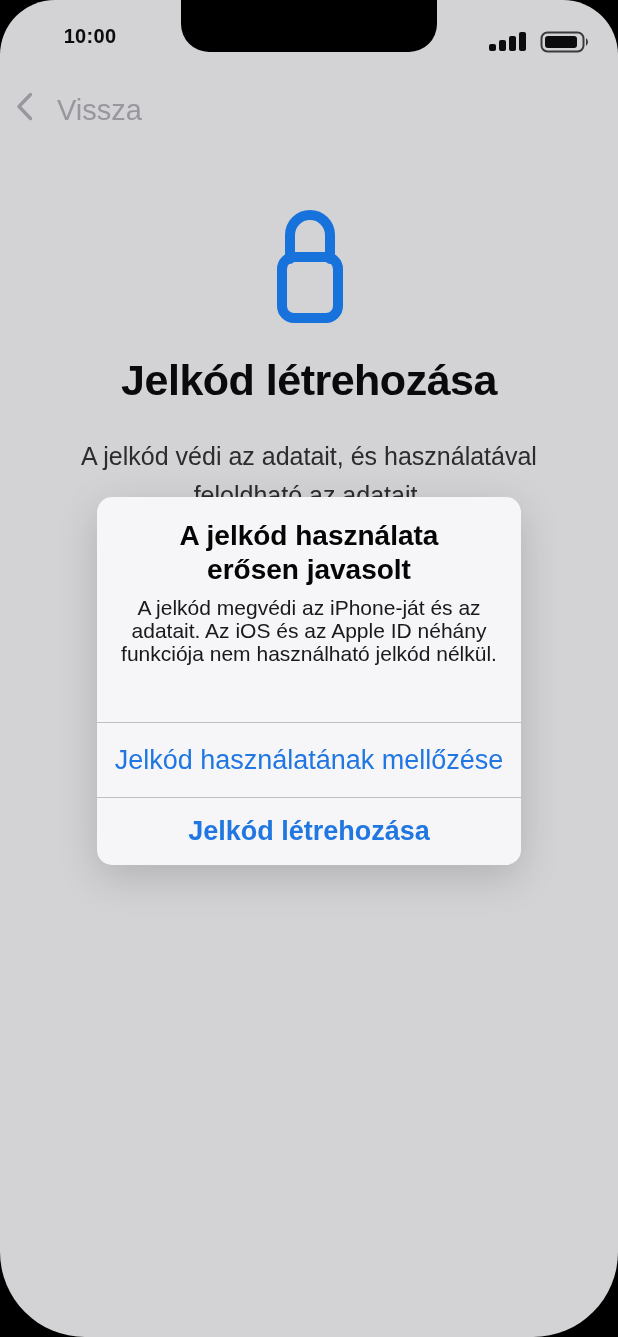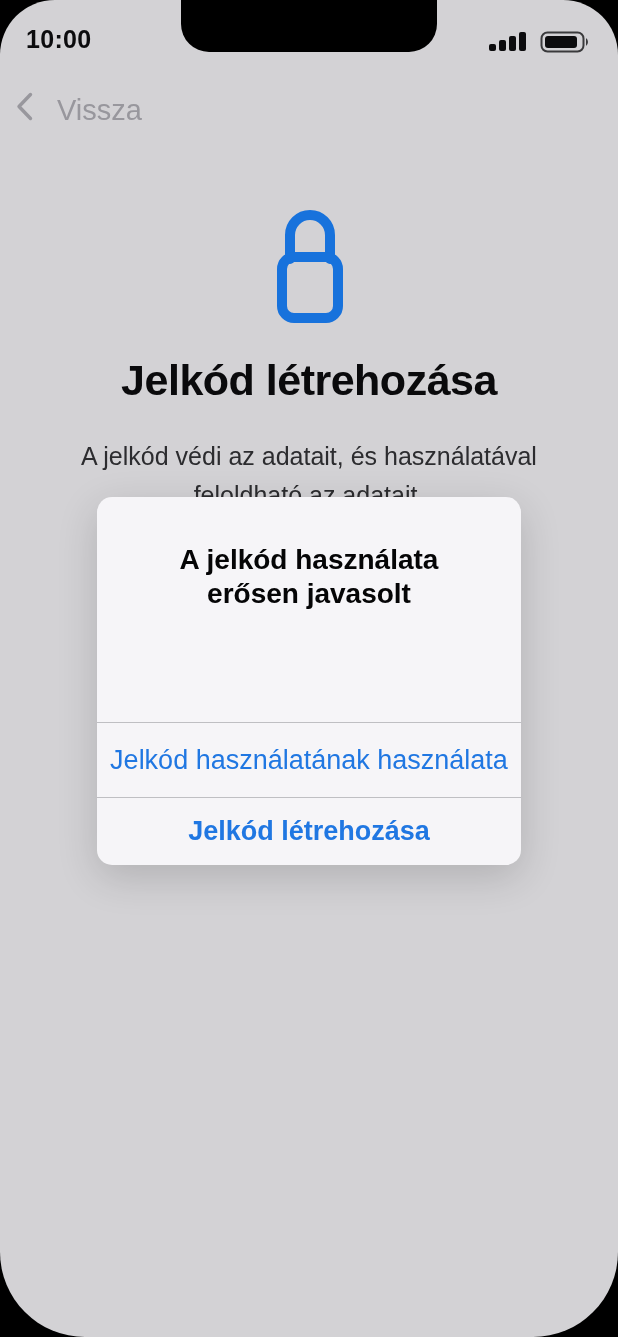--- a/index.html
+++ b/index.html
@@ -12,22 +12,22 @@
   .screen {
     position:absolute; inset:0; background:#D3D2D5;
     border-radius:55px 55px 85px 85px; overflow:hidden;
   }
   .notch {
     position:absolute; top:0; left:50%; transform:translateX(-50%);
     width:256px; height:52px; background:#000;
     border-radius:0 0 28px 28px;
   }
   .time {
-    position:absolute; left:26px; top:25px; width:96px; 
-    font-size:25px; font-weight:700; color:#0C0C0E; letter-spacing:0.3px;
+    position:absolute; left:42px; top:25px; width:96px; text-align:center;
+    font-size:20px; font-weight:700; color:#0C0C0E; letter-spacing:0.3px;
   }
   .status-right {
     position:absolute; right:26px; top:30px;
     display:flex; align-items:center; gap:7px;
   }
   .back {
     position:absolute; left:16px; top:92px;
     display:flex; align-items:center; gap:24px;
     color:#98979D; font-size:29px; cursor:default;
   }
@@ -40,21 +40,21 @@
     position:absolute; left:0; right:0; top:437px; text-align:center;
     font-size:25px; line-height:39px; color:#2C2C2F;
   }
   .page-subtitle div { white-space:nowrap; }
   .alert {
     position:absolute; left:97px; top:497px; width:424px; height:368px;
     background:#F6F5F8; border-radius:15px; overflow:hidden;
     display:flex; flex-direction:column;
     box-shadow:0 12px 40px rgba(0,0,0,0.16);
   }
-  .alert-content { height:225px; padding:22px 16px 0;margin-top:24px; }
+  .alert-content { height:225px; padding:22px 16px 0; }
   .alert-title {
     font-size:28px; font-weight:700; line-height:34px; text-align:center;
     color:#050506; max-width:300px; margin:0 auto 9px;
   }
   .alert-message {
     font-size:21px; line-height:23px; text-align:center; color:#1A1A1C;
   }
   .alert-divider { height:1px; background:rgba(60,60,67,0.29); flex:none; }
   .alert-btn {
     display:flex; align-items:center; justify-content:center;
@@ -110,21 +110,22 @@
 
     <div class="page-title">Jelkód létrehozása</div>
     <div class="page-subtitle">
       <div>A jelkód védi az adatait, és használatával</div>
       <div>feloldható az adatait.</div>
     </div>
 
     <div class="alert">
       <div class="alert-content">
         <div class="alert-title">A jelkód használata erősen javasolt</div>
+        <div class="alert-message">A jelkód megvédi az iPhone-ját és az adatait. Az iOS és az Apple ID néhány funkciója nem használható jelkód nélkül.</div>
       </div>
       <div class="alert-divider"></div>
-      <button class="alert-btn default">Jelkód használatának használata</button>
+      <button class="alert-btn default">Jelkód használatának mellőzése</button>
       <div class="alert-divider"></div>
       <button class="alert-btn bold">Jelkód létrehozása</button>
     </div>
 
   </div>
 </div>
 
 </body></html>

